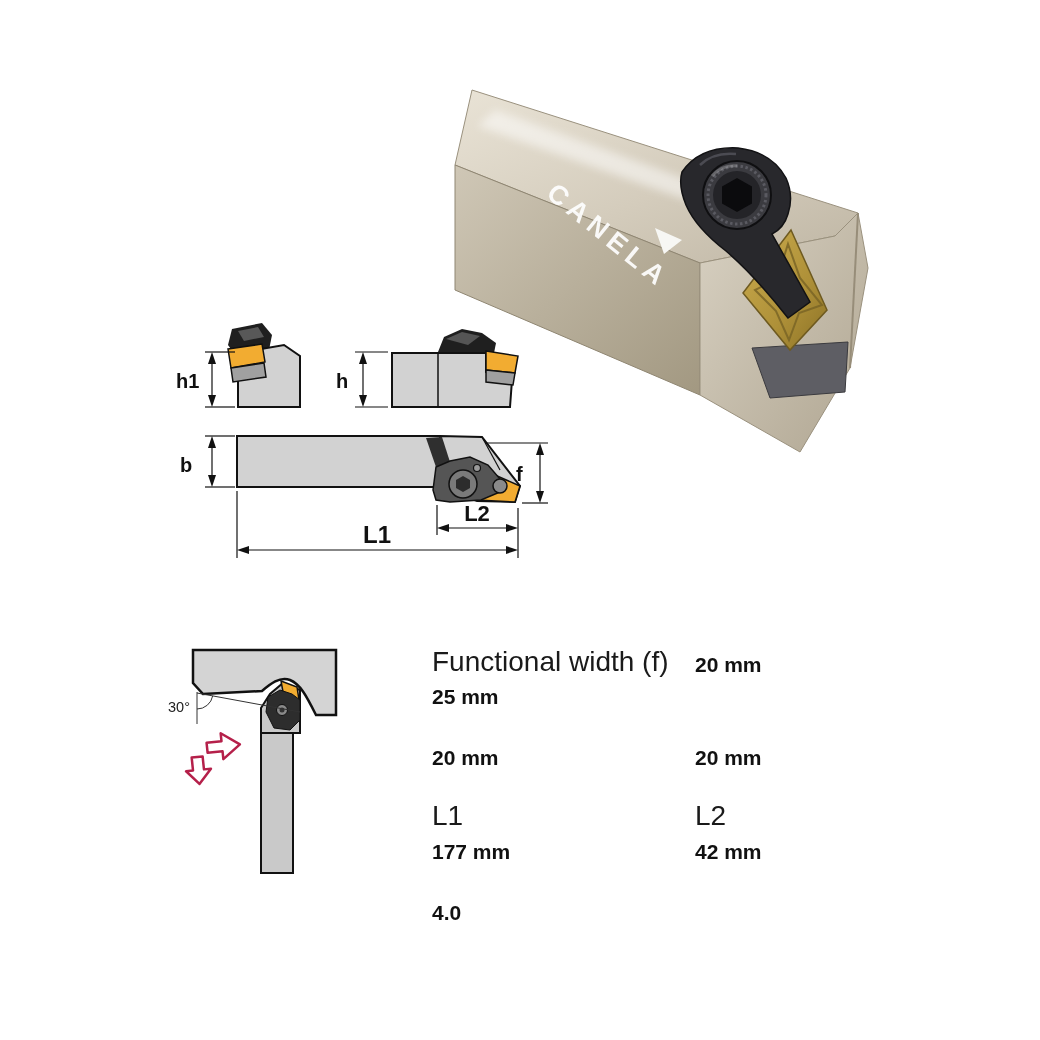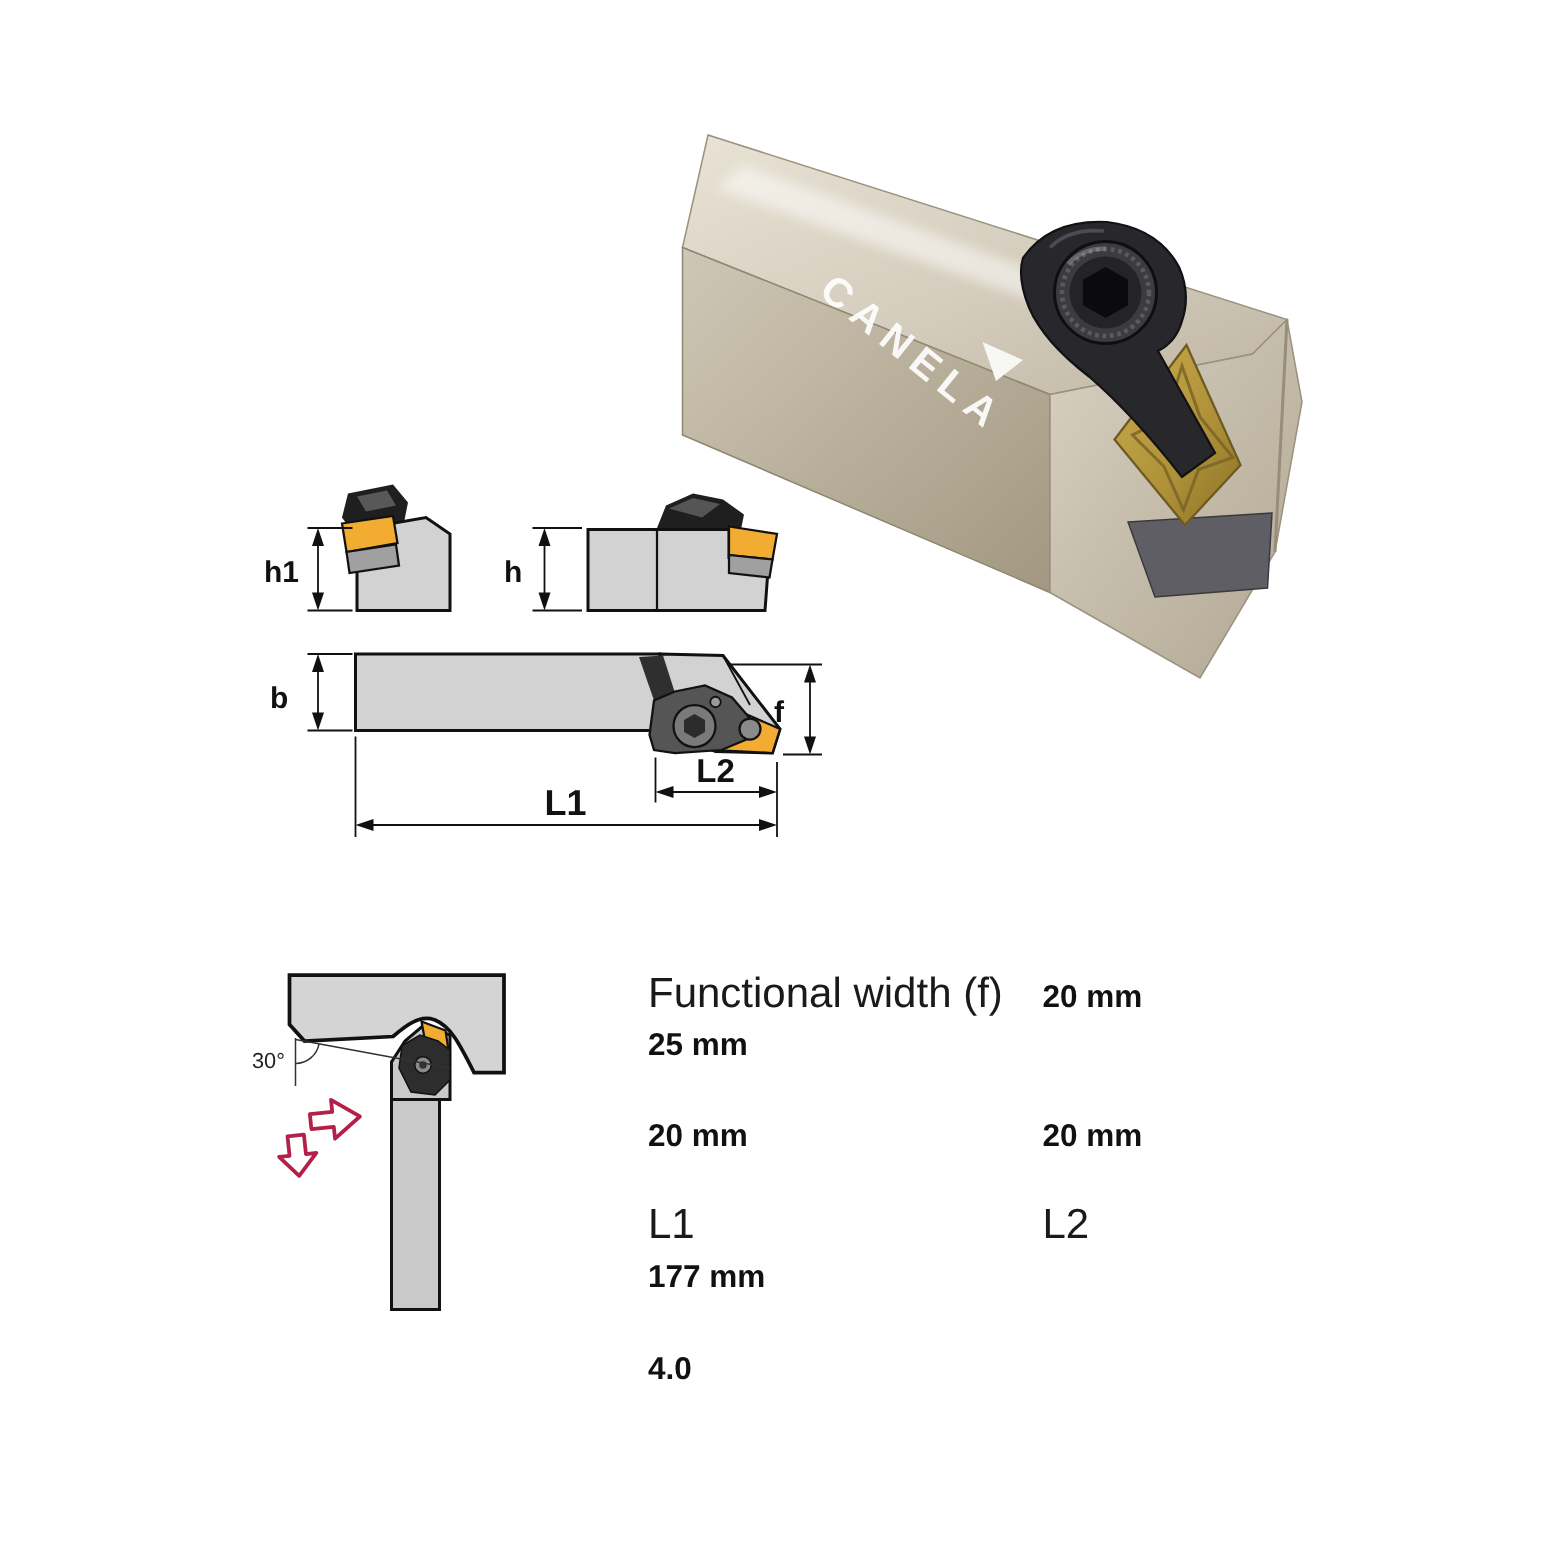--- a/index.html
+++ b/index.html
@@ -185,19 +185,20 @@
     </div>
     <div class="spec-cell">
       <div class="spec-value">20 mm</div>
     </div>
     <div class="spec-cell">
       <div class="spec-label">L1</div>
       <div class="spec-value">177 mm</div>
     </div>
     <div class="spec-cell">
       <div class="spec-label">L2</div>
+      <div class="spec-value">42 mm</div>
     </div>
     <div class="spec-cell">
       <div class="spec-value">4.0</div>
     </div>
   </div>
 
 </div>
 
 </body></html>

